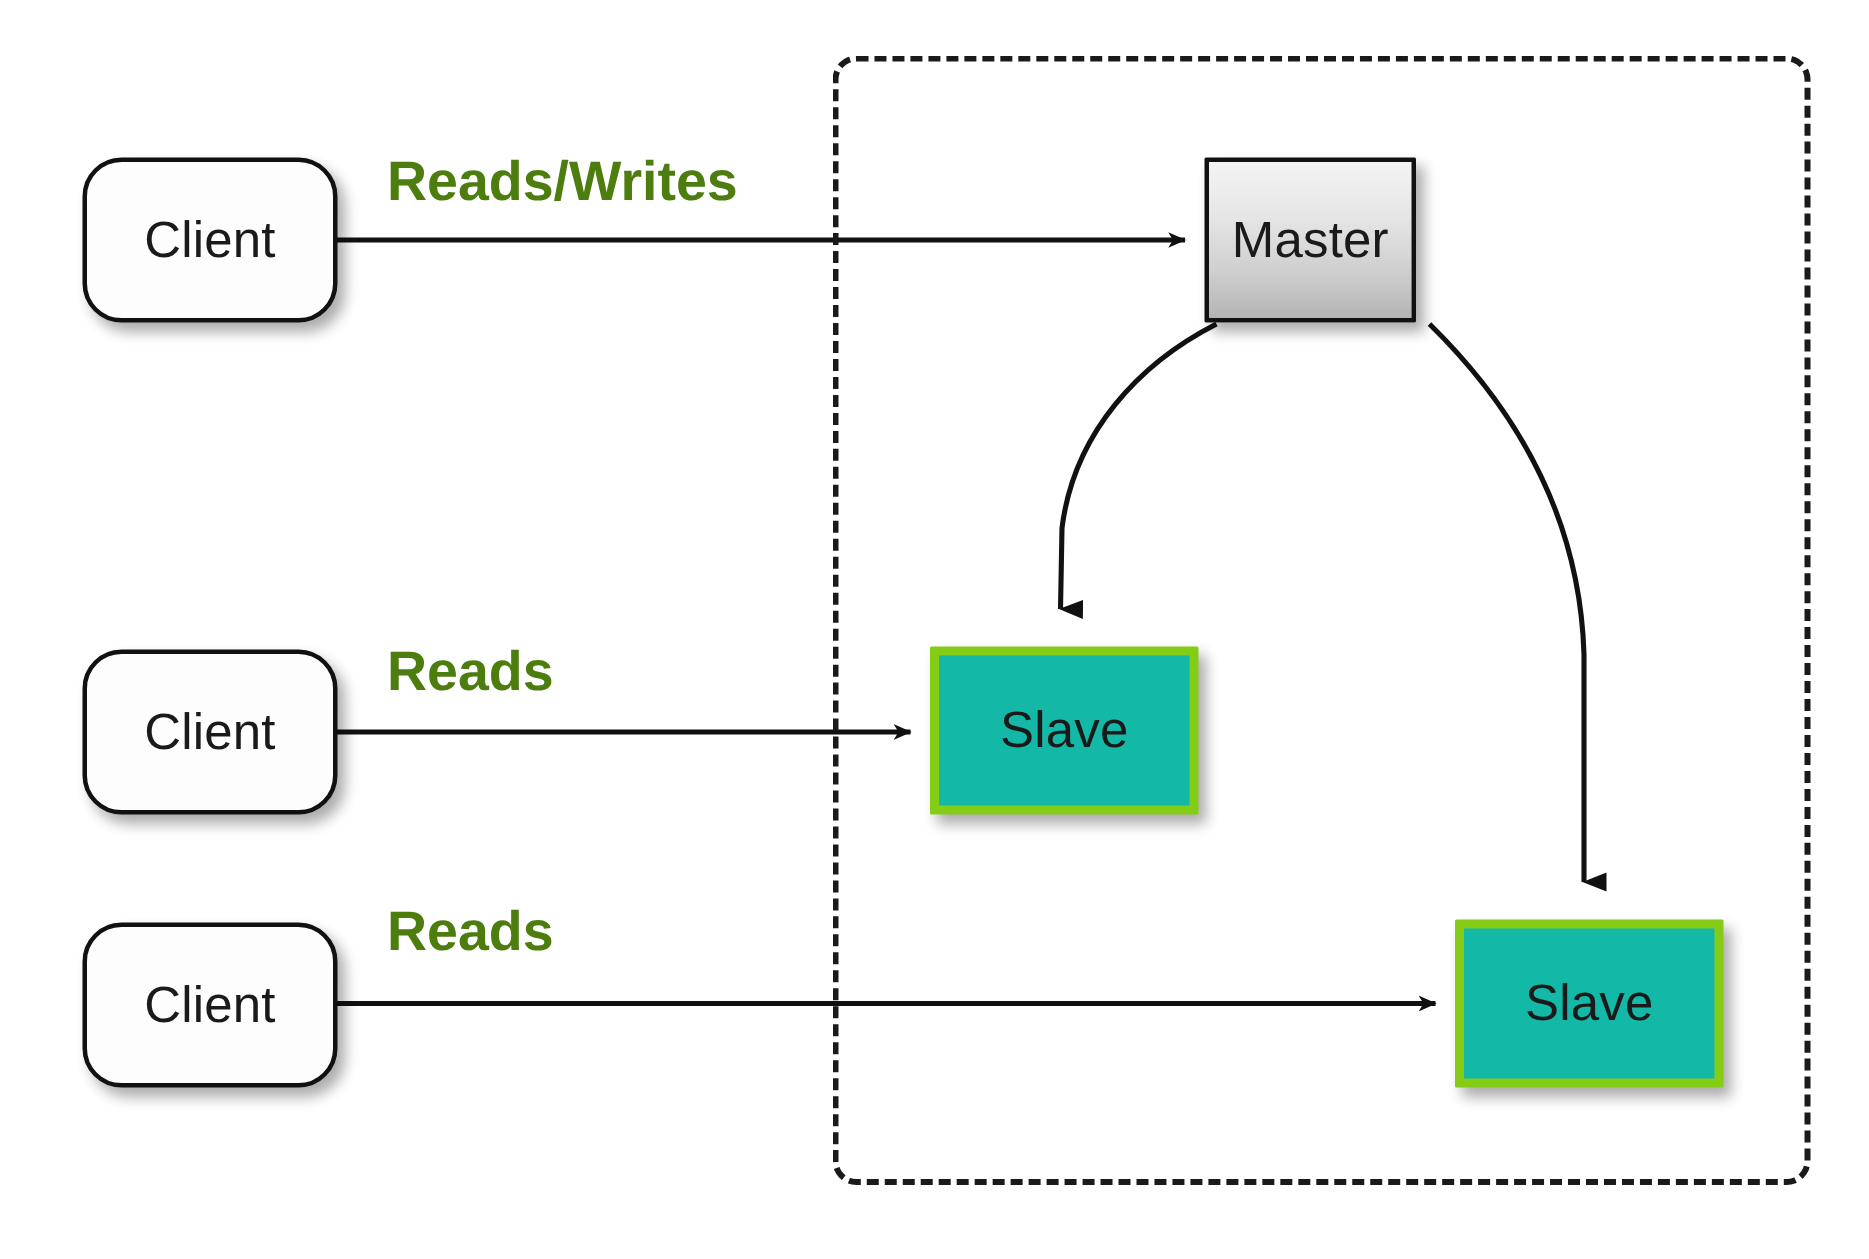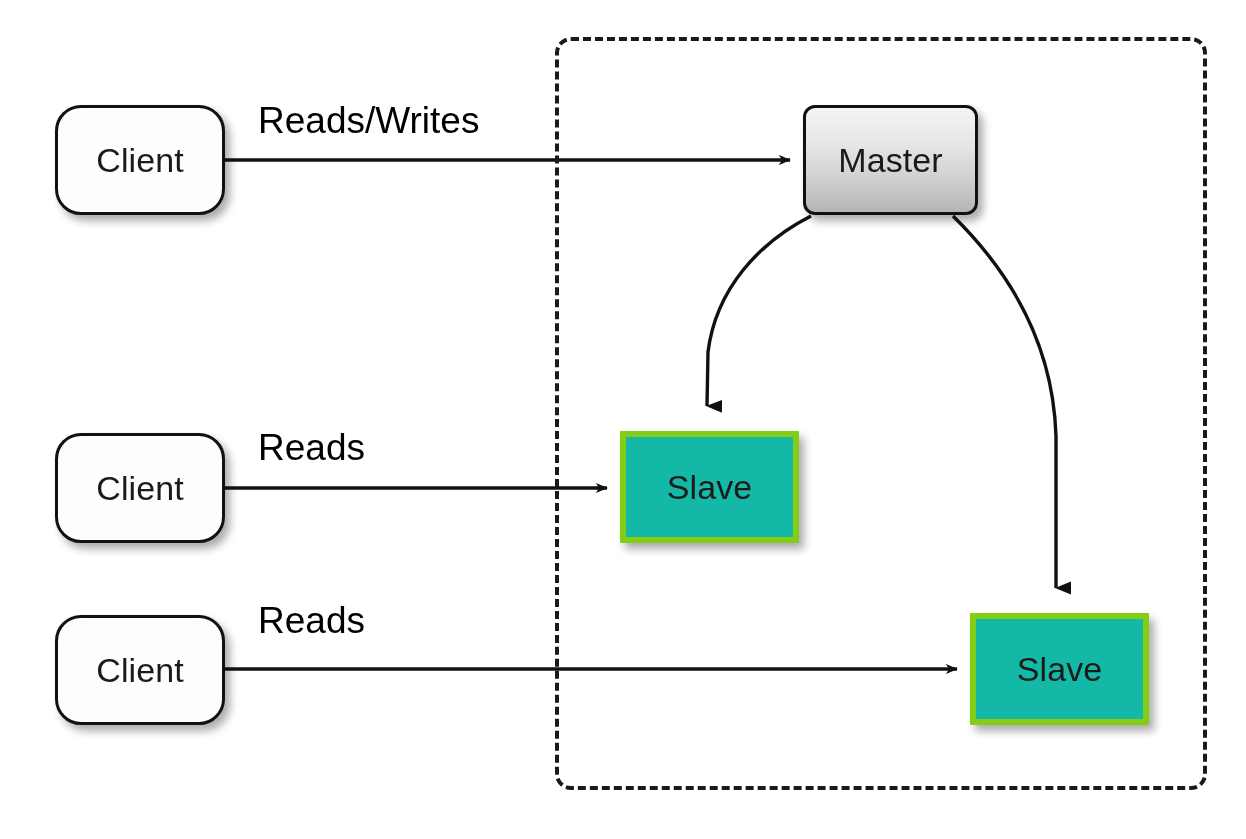--- a/index.html
+++ b/index.html
@@ -47,33 +47,34 @@
   }
   .node-slave {
     width: 179px;
     height: 112px;
     border: 6px solid #84cc16;
     border-radius: 1px;
     background: #14b8a6;
     box-shadow: 5px 6px 9px rgba(0,0,0,0.33);
   }
   .node-master {
-    width: 175px;
+    width: 141px;
     height: 110px;
     border: 3px solid #111111;
-    border-radius: 12px;
+    border-radius: 1px;
     background: linear-gradient(to bottom, #f4f4f4 0%, #e6e6e6 35%, #cfcfcf 70%, #b4b4b4 100%);
     box-shadow: 5px 6px 9px rgba(0,0,0,0.33);
   }
   .edge-label {
     position: absolute;
-    color: #000000;
+    color: #4d7c0f;
     font-size: 37px;
     white-space: nowrap;
     z-index: 4;
+    font-weight: bold;
   }
   .boundary {
     position: absolute;
     box-sizing: border-box;
     border: 4px dashed #1a1a1a;
     border-radius: 16px;
     z-index: 1;
     pointer-events: none;
   }
 </style>

